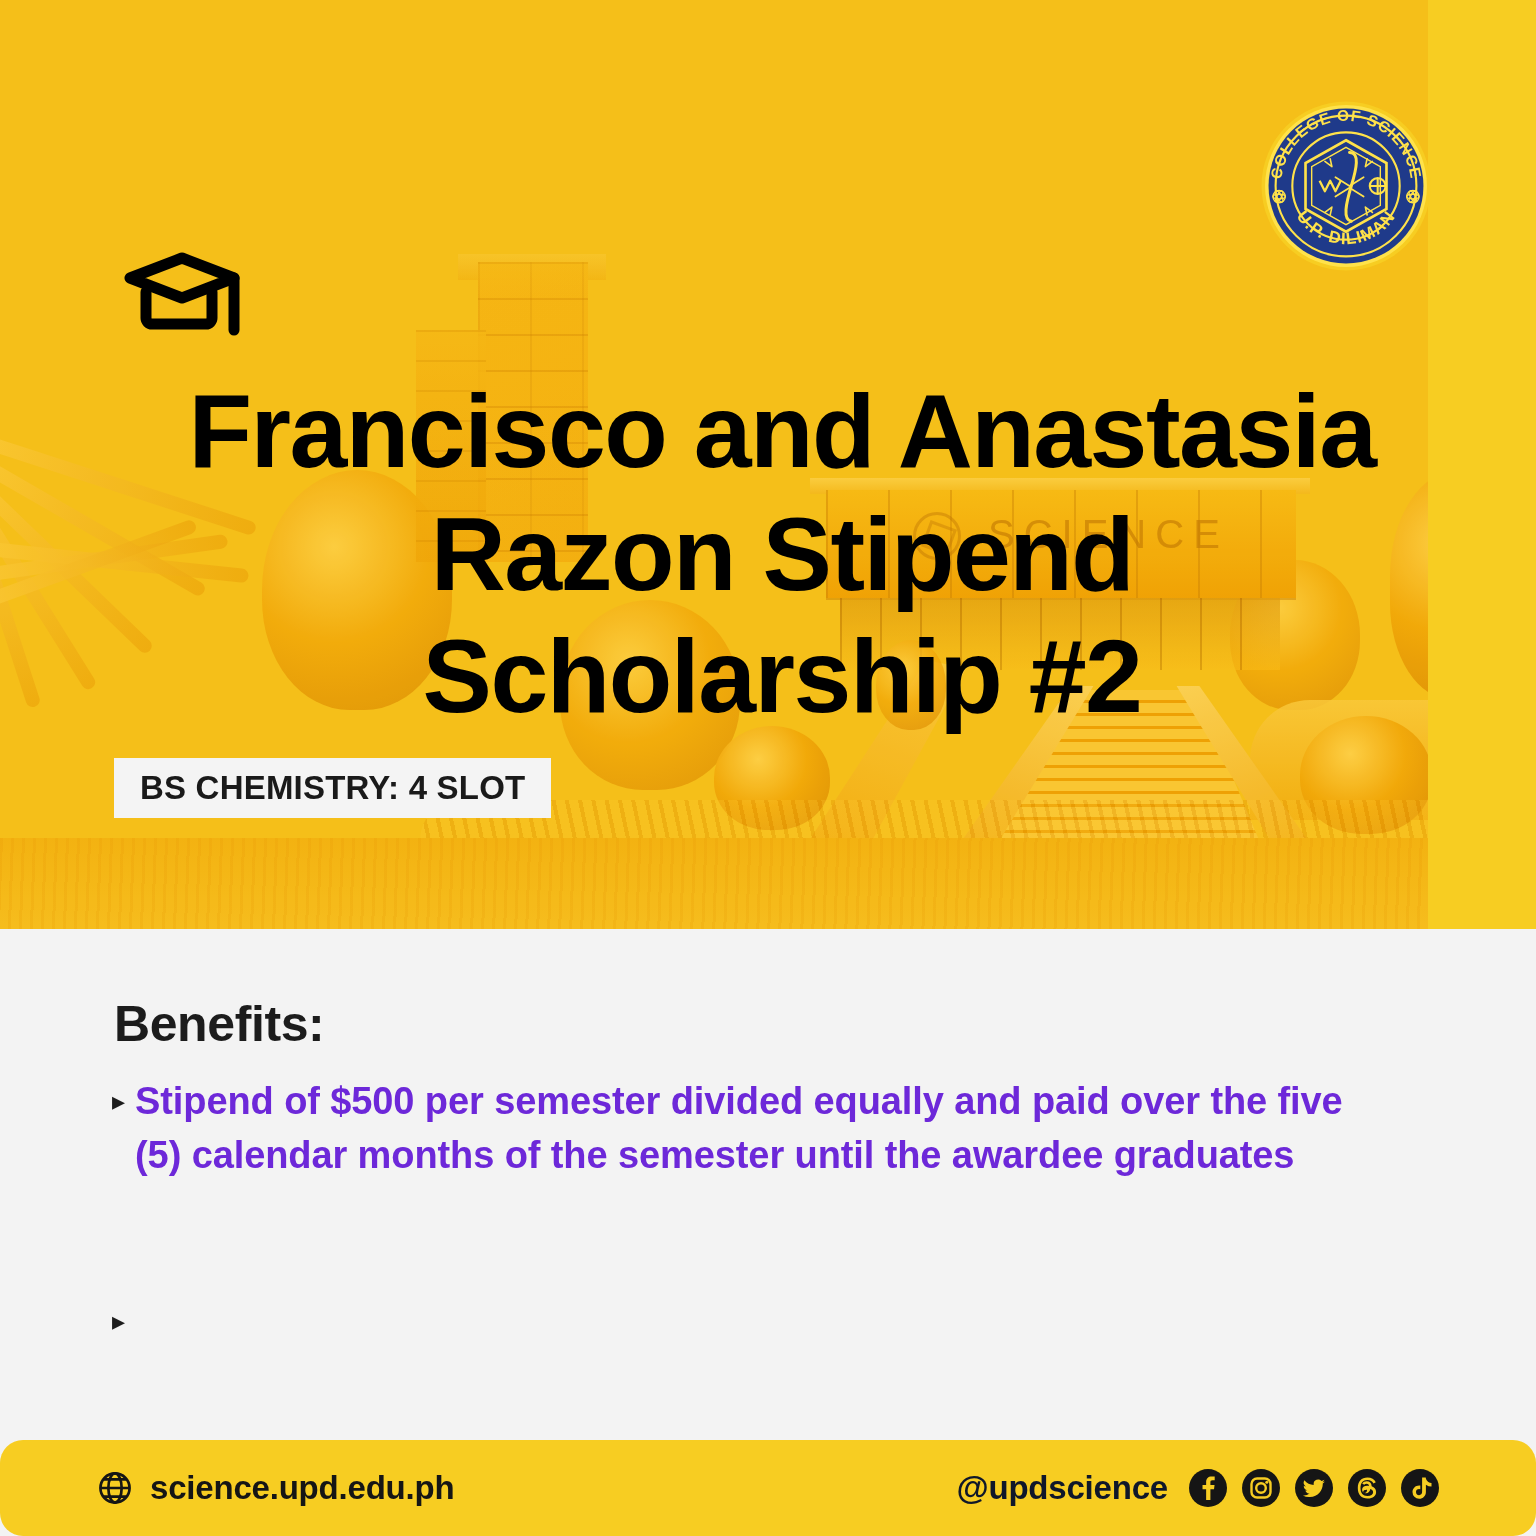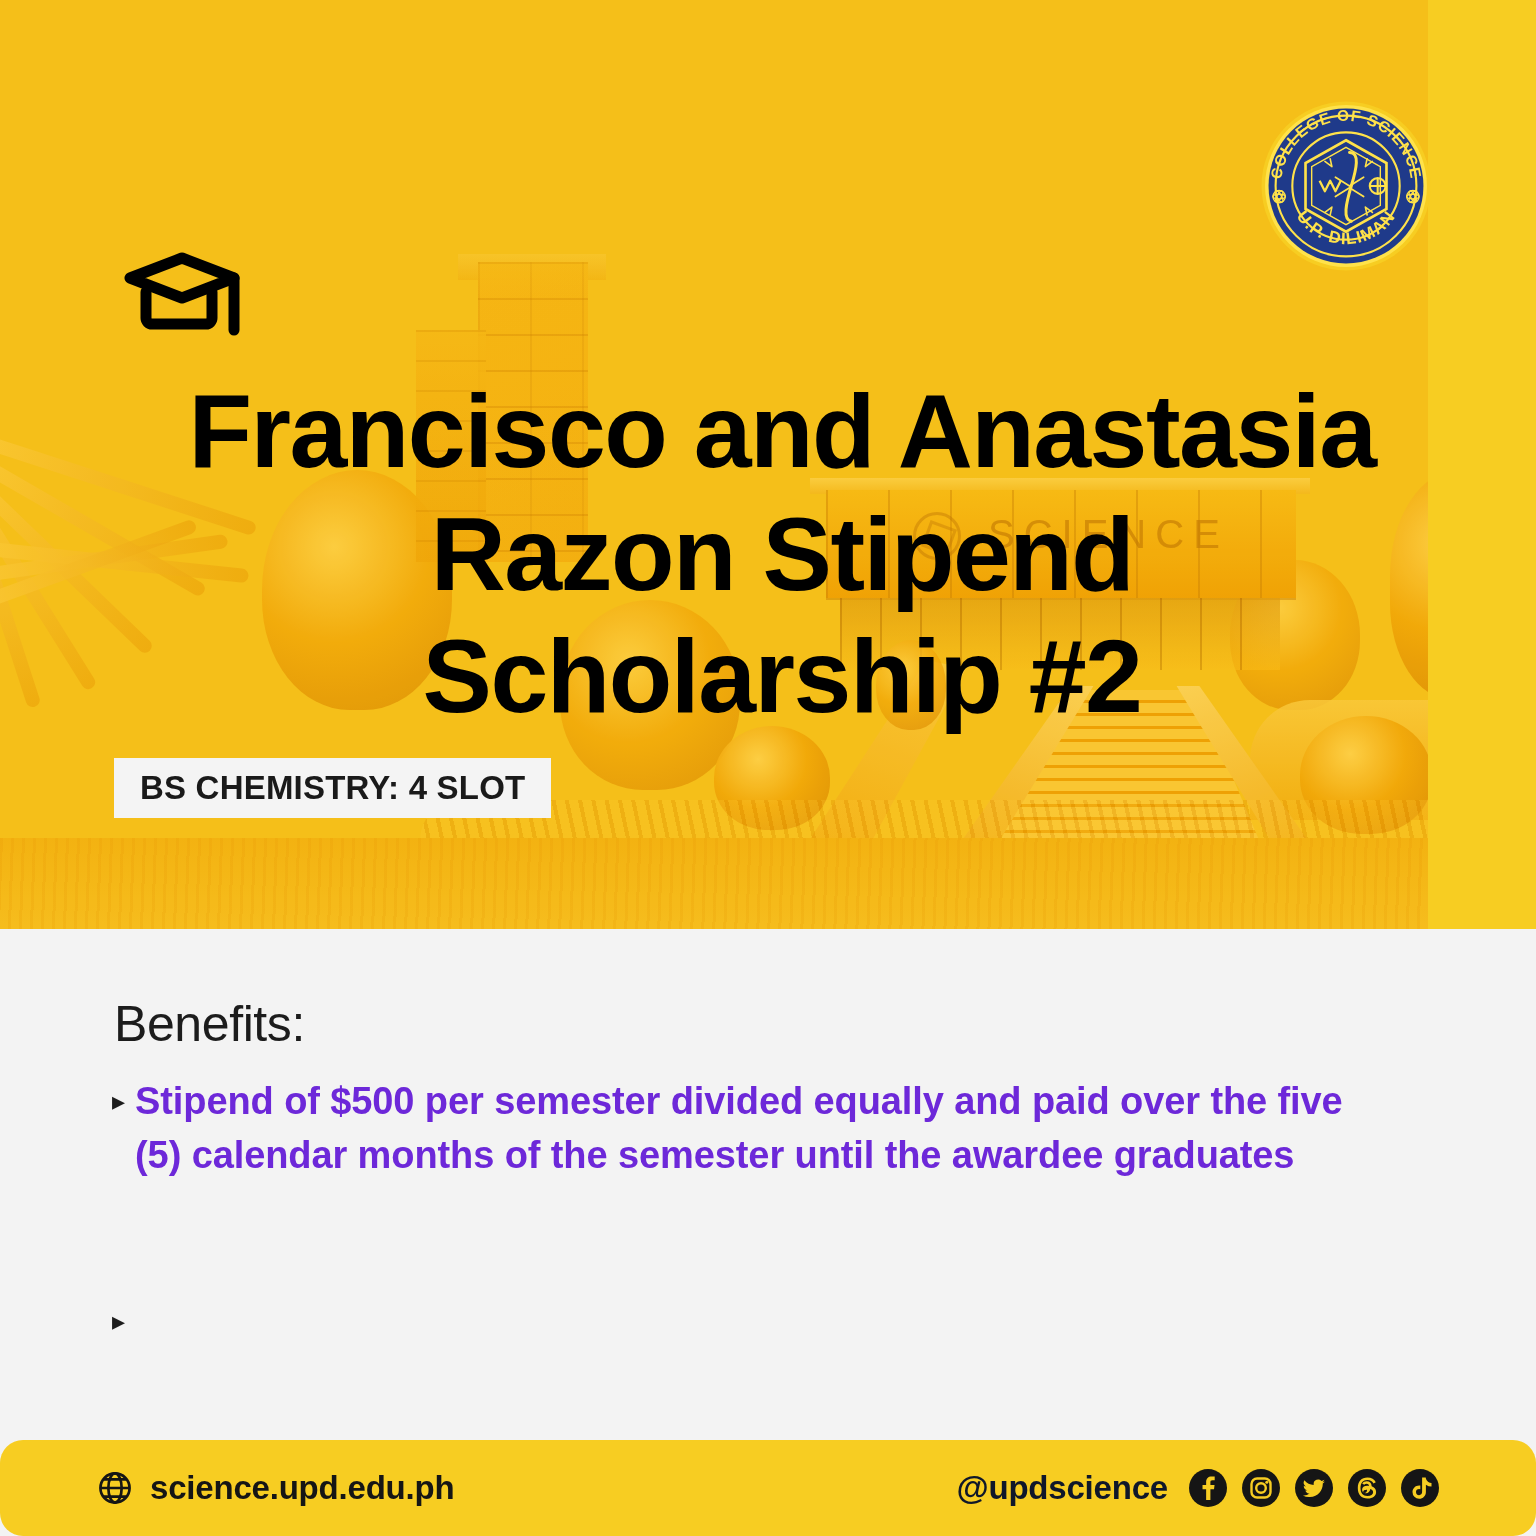--- a/index.html
+++ b/index.html
@@ -291,21 +291,21 @@
   .body-area {
     position: absolute;
     left: 0; top: 929px;
     width: 1536px; height: 511px;
     background: #F3F3F3;
   }
   .sec-heading {
     position: absolute;
     left: 114px;
     font-size: 50px;
-    font-weight: 400;
+    font-weight: 700;
     color: #1C1C1C;
     letter-spacing: -.4px;
   }
   .h-benefits { top: 66px; }
   .h-deadline { top: 288px; }
 
   .bullet-row {
     position: absolute;
     left: 112px;
     display: flex;

